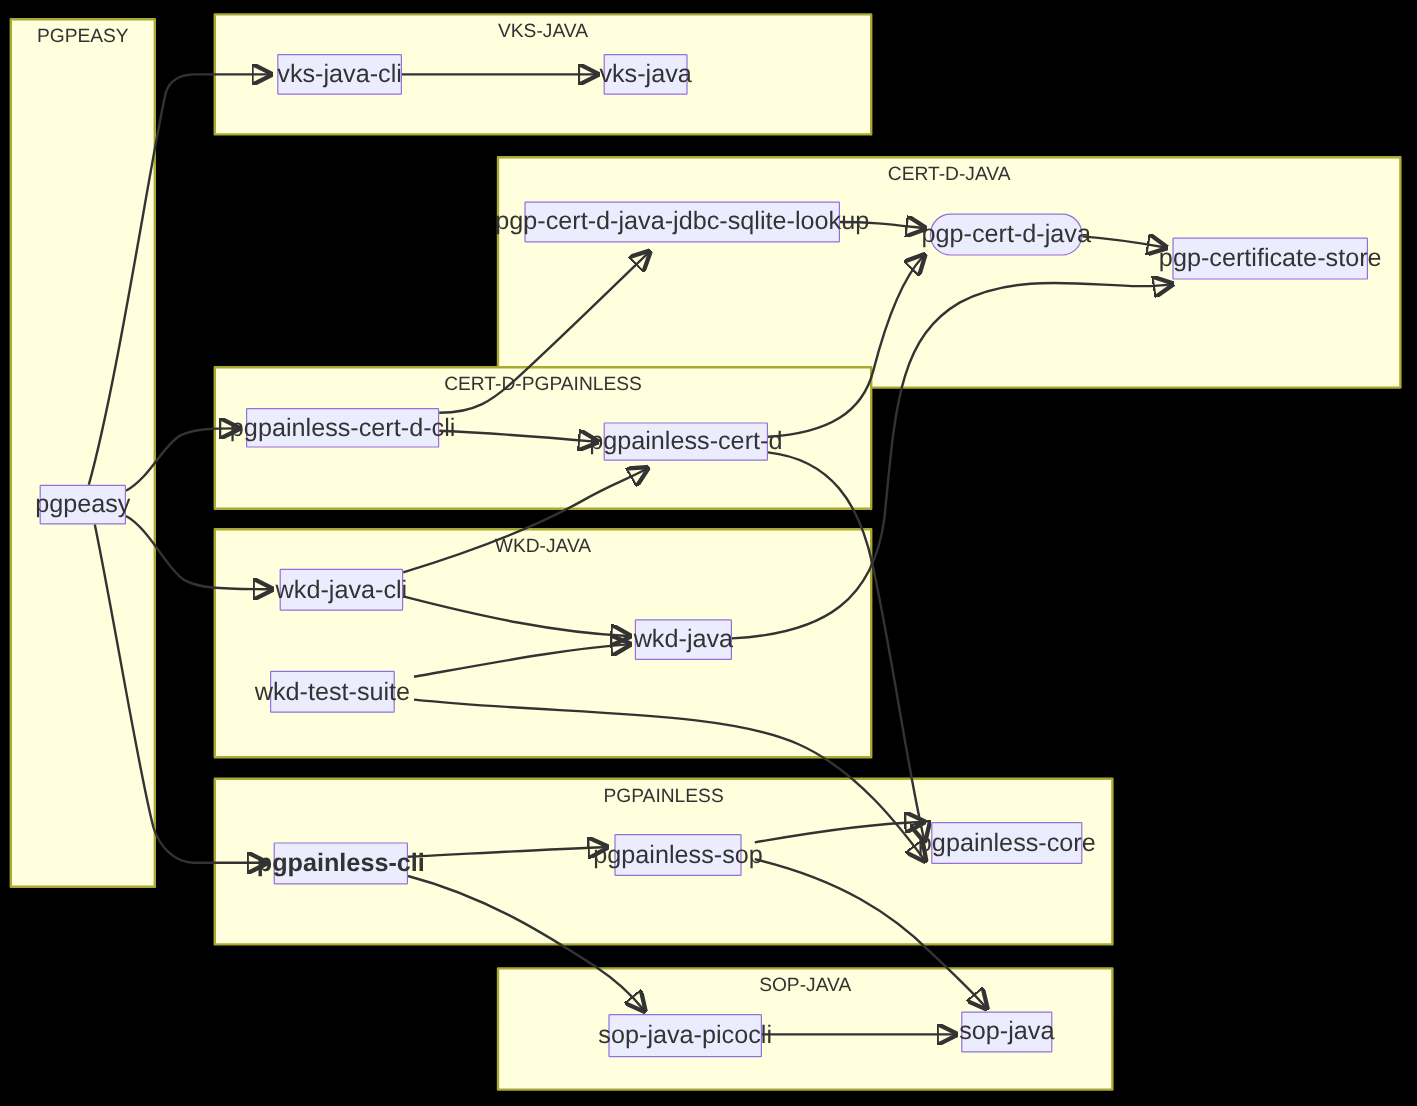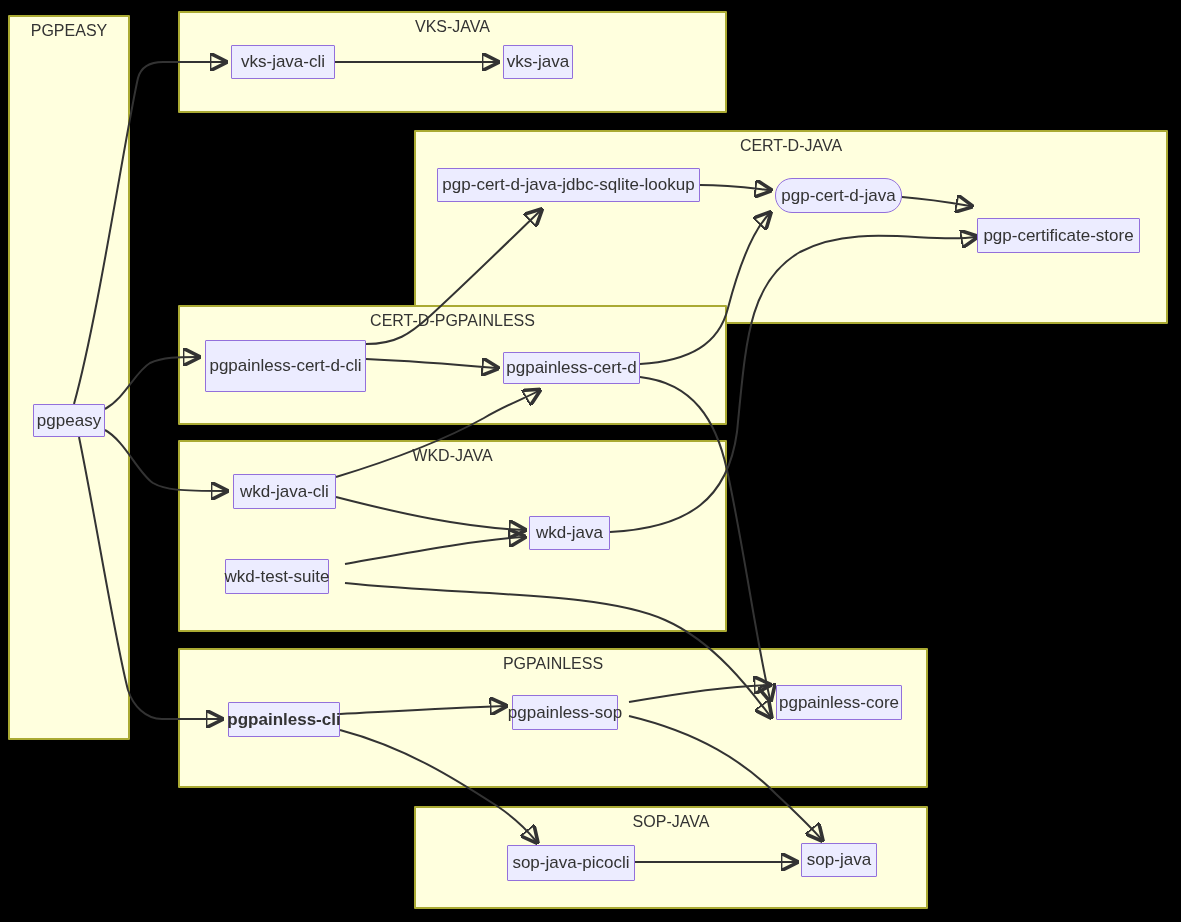--- a/index.html
+++ b/index.html
@@ -23,21 +23,21 @@
   .group-title{
     position:absolute;top:5px;left:0;width:100%;text-align:center;
     color:var(--text);font-size:16px;line-height:18px;white-space:nowrap;
   }
   .edges{position:absolute;left:0;top:0;z-index:2;}
   .edges path{fill:none;stroke:var(--edge);stroke-width:2px;}
   .node{
     position:absolute;background:var(--node-fill);
     border:1.5px solid var(--node-border);box-sizing:border-box;z-index:3;
     display:flex;align-items:center;justify-content:center;
-    color:var(--text);font-size:17px;white-space:nowrap;border-radius:1px;
+    color:var(--text);font-size:21px;white-space:nowrap;border-radius:1px;
   }
 </style>
 </head>
 <body>
 
 <div id="canvas">
 
   <div class="group" style="left:8px;top:15px;width:122px;height:725px;">
     <div class="group-title">PGPEASY</div>
   </div>
@@ -87,22 +87,22 @@
     <path d="M 629 702 C 686 692 730 686 768 685" marker-end="url(#arrow)"></path>
     <path d="M 629 716 C 700 733 744 762 776 794 C 797 814 811 827 821 839" marker-end="url(#arrow)"></path>
     <path d="M 635 862 L 795 862" marker-end="url(#arrow)"></path>
   </svg>
 
   <div class="node" style="left:33px;top:404px;width:72px;height:33px;">pgpeasy</div>
   <div class="node" style="left:231px;top:45px;width:104px;height:34px;">vks-java-cli</div>
   <div class="node" style="left:503px;top:45px;width:70px;height:34px;">vks-java</div>
   <div class="node" style="left:437px;top:168px;width:263px;height:34px;">pgp-cert-d-java-jdbc-sqlite-lookup</div>
   <div class="node" style="left:775px;top:178px;width:127px;height:35px;border-radius:17px;">pgp-cert-d-java</div>
-  <div class="node" style="left:977px;top:198px;width:163px;height:35px;margin-top:20px;">pgp-certificate-store</div>
-  <div class="node" style="left:205px;top:340px;width:161px;height:52px;">pgpainless-cert-d-cli</div>
+  <div class="node" style="left:977px;top:198px;width:163px;height:35px;">pgp-certificate-store</div>
+  <div class="node" style="left:205px;top:340px;width:161px;height:33px;">pgpainless-cert-d-cli</div>
   <div class="node" style="left:503px;top:352px;width:137px;height:32px;">pgpainless-cert-d</div>
   <div class="node" style="left:233px;top:474px;width:103px;height:35px;">wkd-java-cli</div>
   <div class="node" style="left:529px;top:516px;width:81px;height:34px;">wkd-java</div>
   <div class="node" style="left:225px;top:559px;width:104px;height:35px;">wkd-test-suite</div>
   <div class="node" style="left:228px;top:702px;width:112px;height:35px;font-weight:bold;">pgpainless-cli</div>
   <div class="node" style="left:512px;top:695px;width:106px;height:35px;">pgpainless-sop</div>
   <div class="node" style="left:776px;top:685px;width:126px;height:35px;">pgpainless-core</div>
   <div class="node" style="left:507px;top:845px;width:128px;height:36px;">sop-java-picocli</div>
   <div class="node" style="left:801px;top:843px;width:76px;height:34px;">sop-java</div>
 

